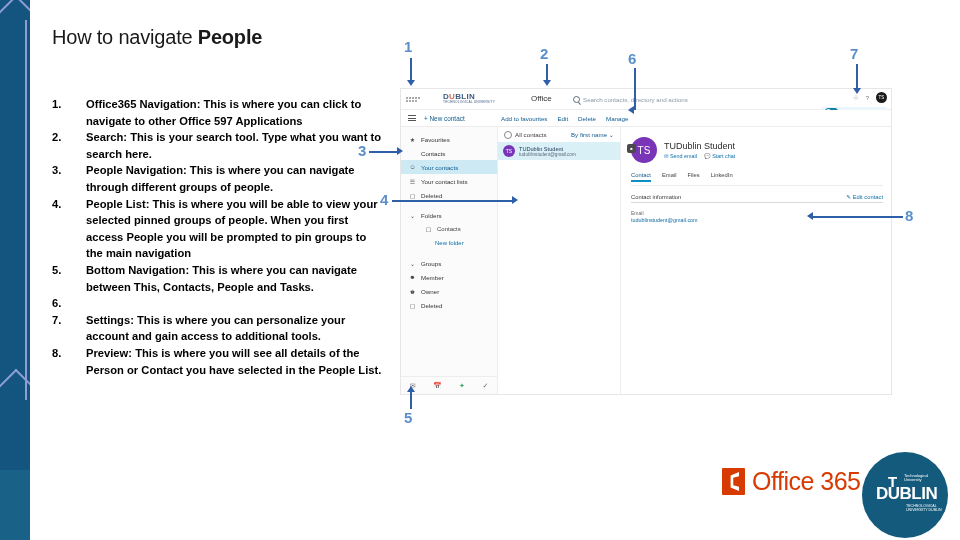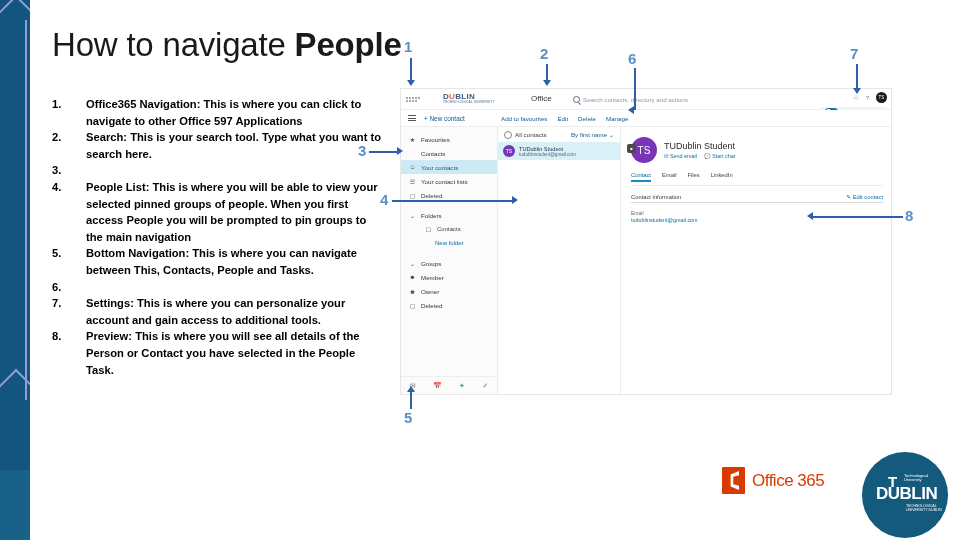--- a/index.html
+++ b/index.html
@@ -23,21 +23,21 @@
   .left-band .vline{
     position:absolute;left:25px;top:20px;width:2px;height:380px;background:#8e9ed6;
   }
   .band-shade{
     position:absolute;left:0;top:470px;width:30px;height:70px;background:#1a6187;
   }
 
   
   .title{
     position:absolute;left:52px;top:26px;
-    font-size:33px;color:#1a1a1a;font-weight:400;letter-spacing:-.2px;
+    font-size:20px;color:#1a1a1a;font-weight:400;letter-spacing:-.2px;
     white-space:nowrap;
   }
   .title b{font-weight:700;}
 
   
   .list{
     position:absolute;left:52px;top:96px;width:330px;
     font-size:11.2px;line-height:16.6px;color:#000;font-weight:bold;
   }
   .li{display:flex;margin-bottom:0px;}
@@ -194,21 +194,21 @@
   .o365{
     position:absolute;left:722px;top:467px;display:flex;align-items:center;gap:7px;
   }
   .o365 .sq{
     width:23px;height:27px;background:#d83b01;position:relative;border-radius:1px;
   }
   .o365 .sq:after{
     content:"";position:absolute;left:5px;top:4px;width:12px;height:19px;background:#fff;
     clip-path:polygon(100% 0,30% 18%,30% 82%,100% 100%,100% 78%,52% 70%,52% 30%,100% 22%);
   }
-  .o365 .wd{font-size:17px;color:#d83b01;letter-spacing:-.5px;}
+  .o365 .wd{font-size:25px;color:#d83b01;letter-spacing:-.5px;}
   .tud{
     position:absolute;left:862px;top:452px;width:86px;height:86px;border-radius:50%;
     background:#145a7c;color:#fff;
   }
   .tud .t{
     position:absolute;left:26px;top:22px;font-size:15px;font-weight:bold;line-height:1;
   }
   .tud .du{position:absolute;left:14px;top:32px;font-size:17px;font-weight:bold;letter-spacing:-.5px;}
   .tud .sm1{position:absolute;left:42px;top:22px;font-size:4px;line-height:4.4px;width:40px;}
   .tud .sm2{position:absolute;left:44px;top:52px;font-size:3.6px;line-height:4.2px;width:36px;}
@@ -231,39 +231,40 @@
   <div class="li">
     <span class="num">1.</span>
     <span class="txt">Office365 Navigation: This is where you can click to navigate to other Office 597 Applications</span>
   </div>
   <div class="li">
     <span class="num">2.</span>
     <span class="txt">Search: This is your search tool. Type what you want to search here.</span>
   </div>
   <div class="li">
     <span class="num">3.</span>
+    <span class="txt">People Navigation: This is where you can navigate through different groups of people.</span>
   </div>
   <div class="li">
     <span class="num">4.</span>
     <span class="txt">People List: This is where you will be able to view your selected pinned groups of people. When you first access People you will be prompted to pin groups to the main navigation</span>
   </div>
   <div class="li">
     <span class="num">5.</span>
     <span class="txt">Bottom Navigation: This is where you can navigate between This, Contacts, People and Tasks.</span>
   </div>
   <div class="li">
     <span class="num">6.</span>
   </div>
   <div class="li">
     <span class="num">7.</span>
     <span class="txt">Settings: This is where you can personalize your account and gain access to additional tools.</span>
   </div>
   <div class="li">
     <span class="num">8.</span>
-    <span class="txt">Preview: This is where you will see all details of the Person or Contact you have selected in the People Task.</span>
+    <span class="txt">Preview: This is where you will see all details of the Person or Contact you have selected in the People List.</span>
   </div>
 </div>
 
 <div class="shot">
 
   <div class="shot-top">
     <div class="waffle">
       <i></i>
         <i></i>
         <i></i>

